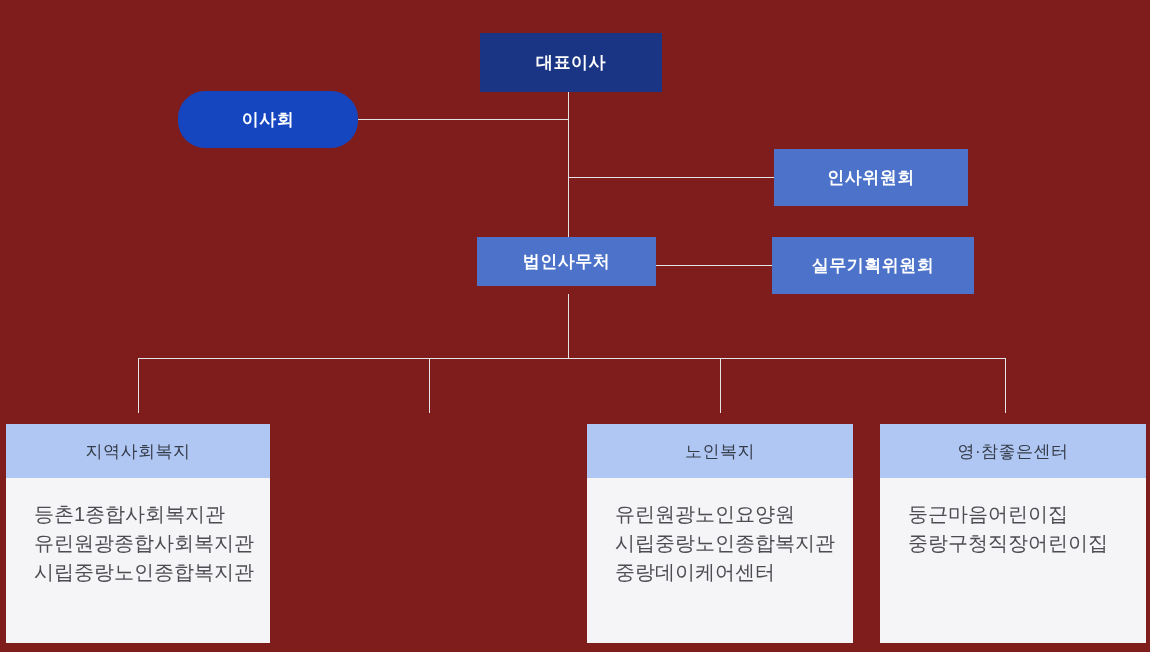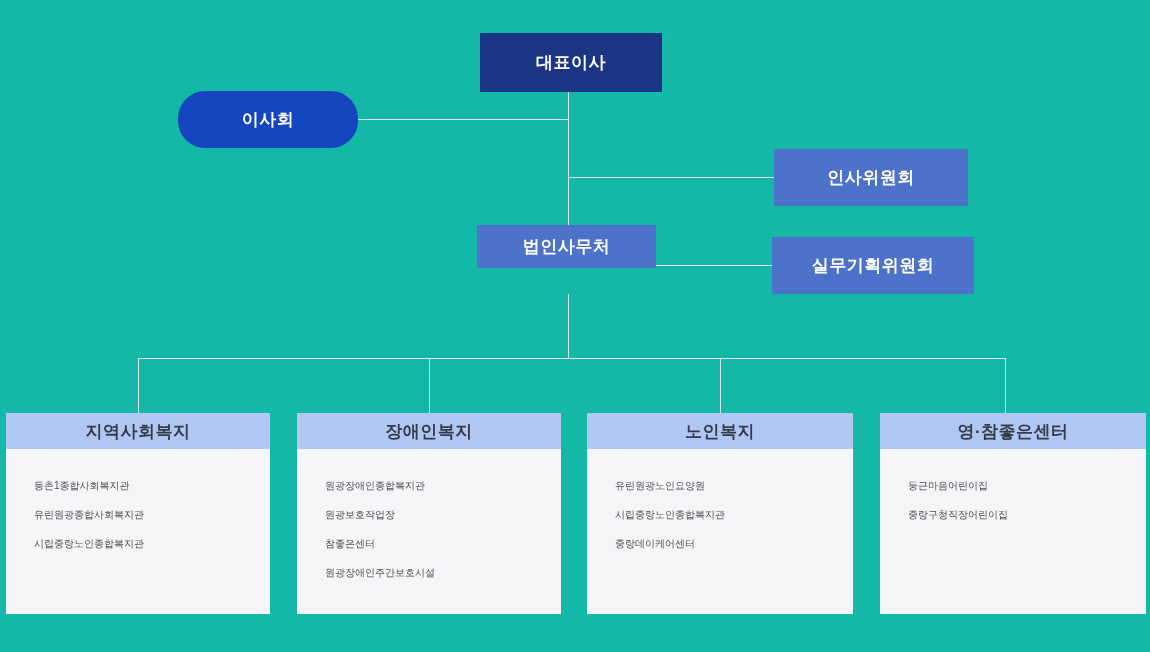--- a/index.html
+++ b/index.html
@@ -1,20 +1,20 @@
 <!DOCTYPE html>
 <html><head>
 <meta charset="utf-8">
 <style>
   html, body { margin: 0; padding: 0; background: #ffffff; }
   .stage {
     position: relative;
     width: 1150px;
     height: 652px;
-    background: #14b8a6;
+    background: #7f1d1d;
     font-family: "Liberation Sans", sans-serif;
     overflow: hidden;
   }
   
   .line { position: absolute; background: #e3e4e8; }
   .line.h { height: 1px; }
   .line.v { width: 1px; }
   
   .node {
     position: absolute;
@@ -25,38 +25,39 @@
     font-weight: 700;
     font-size: 17px;
     letter-spacing: 0.5px;
   }
   .node.ceo       { background: #1a3583; }
   .node.board     { background: #1546c0; border-radius: 27px; }
   .node.committee { background: #4c72c9; }
   
   .division { position: absolute; top: 413px; }
   .division-header {
-    height: 36px;
+    height: 54px;
     background: #b0c7f3;
     color: #353c49;
     font-size: 17px;
-    font-weight: 700;
+    font-weight: 400;
     letter-spacing: 0.5px;
     display: flex;
     align-items: center;
     justify-content: center;
+    margin-top: 11px;
   }
   .division-panel {
     background: #f5f5f7;
     height: 165px;
     box-sizing: border-box;
     padding: 22px 10px 0 28px;
   }
   .division-item {
-    font-size: 10px;
+    font-size: 20px;
     color: #4c4c52;
     line-height: 29px;
     white-space: nowrap;
   }
 </style>
 </head>
 <body>
 
 <div class="stage">
 
@@ -70,42 +71,33 @@
   <div class="line v" style="left:429px;  top:358px; height:55px;"></div>
   <div class="line v" style="left:720px;  top:358px; height:55px;"></div>
   <div class="line v" style="left:1005px; top:358px; height:55px;"></div>
 
   <div class="node ceo" style="left:480px; top:33px; width:182px; height:59px;">대표이사</div>
 
   <div class="node board" style="left:178px; top:91px; width:180px; height:57px;">이사회</div>
 
   <div class="node committee" style="left:774px; top:149px; width:194px; height:57px;">인사위원회</div>
 
-  <div class="node committee" style="left:477px; top:225px; width:179px; height:43px;">법인사무처</div>
+  <div class="node committee" style="left:477px; top:237px; width:179px; height:49px;">법인사무처</div>
 
   <div class="node committee" style="left:772px; top:237px; width:202px; height:57px;">실무기획위원회</div>
 
   <div class="division" style="left:6px; width:264px;">
     <div class="division-header">지역사회복지</div>
     <div class="division-panel">
       <div class="division-item">등촌1종합사회복지관</div>
       <div class="division-item">유린원광종합사회복지관</div>
       <div class="division-item">시립중랑노인종합복지관</div>
     </div>
   </div>
 
-  <div class="division" style="left:297px; width:264px;">
-    <div class="division-header">장애인복지</div>
-    <div class="division-panel">
-      <div class="division-item">원광장애인종합복지관</div>
-      <div class="division-item">원광보호작업장</div>
-      <div class="division-item">참좋은센터</div>
-      <div class="division-item">원광장애인주간보호시설</div>
-    </div>
-  </div>
 
   <div class="division" style="left:587px; width:266px;">
     <div class="division-header">노인복지</div>
     <div class="division-panel">
       <div class="division-item">유린원광노인요양원</div>
       <div class="division-item">시립중랑노인종합복지관</div>
       <div class="division-item">중랑데이케어센터</div>
     </div>
   </div>
 

